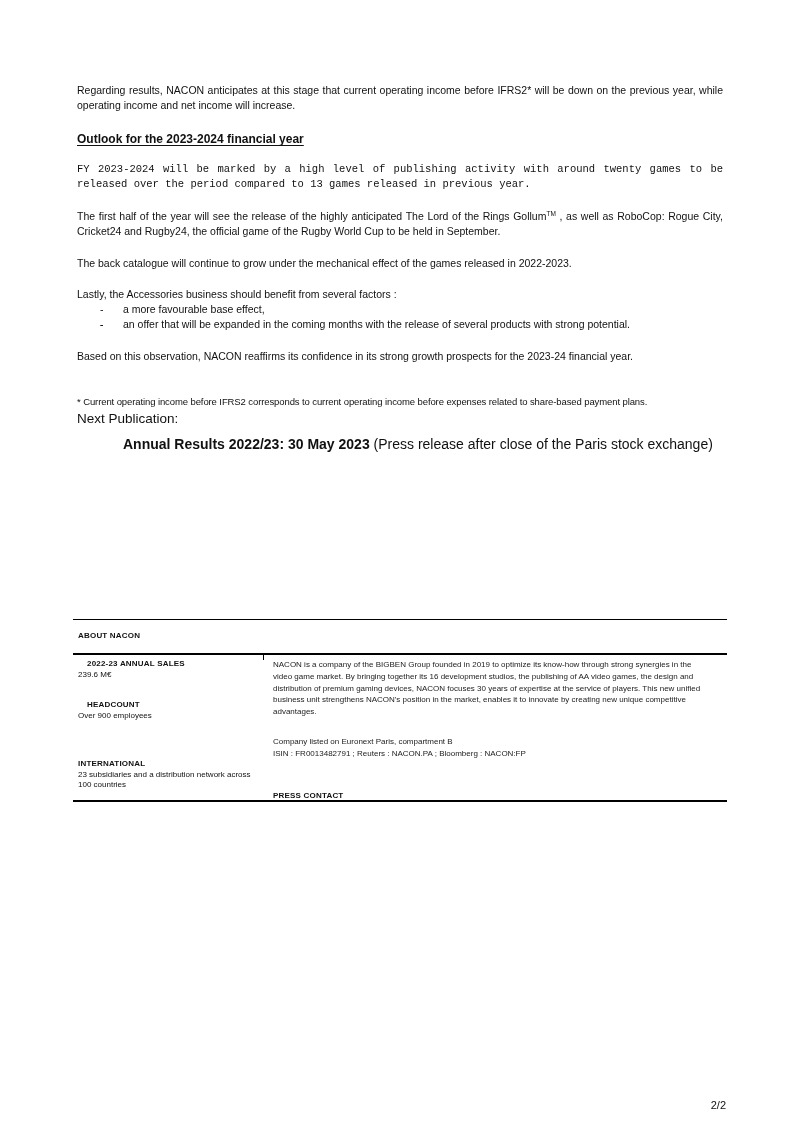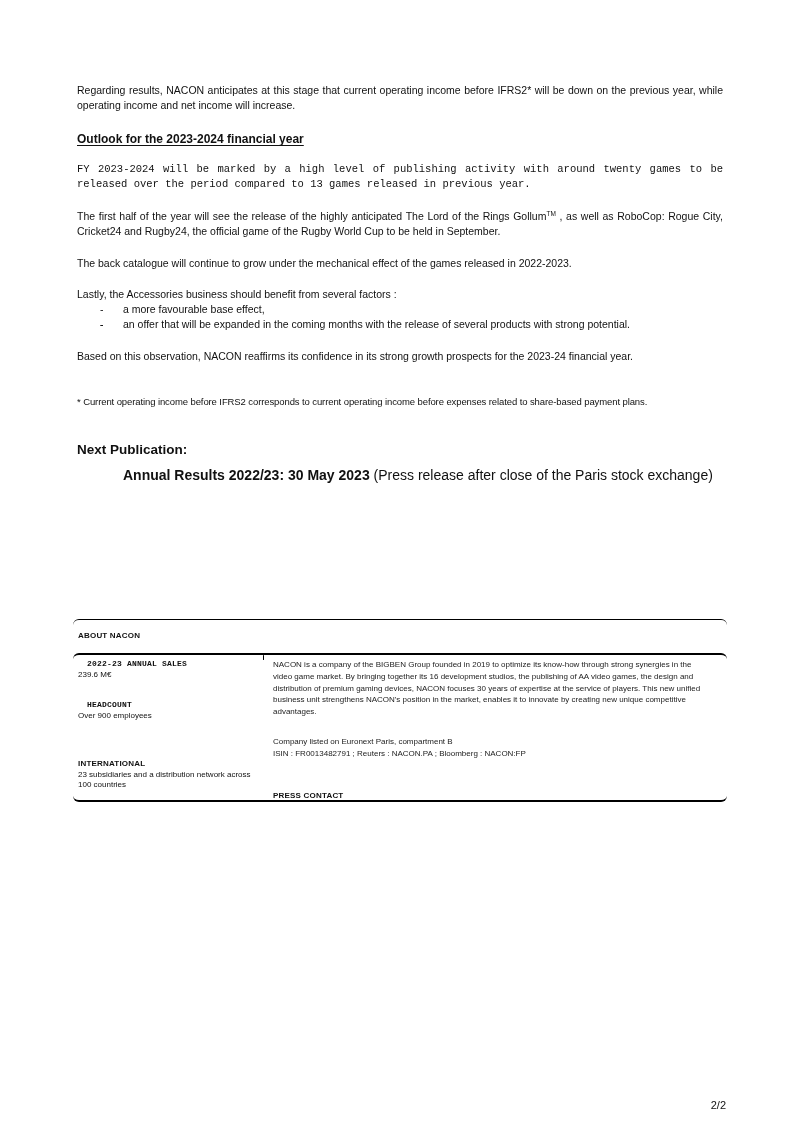--- a/index.html
+++ b/index.html
@@ -1,15 +1,15 @@
 <!DOCTYPE html>
 <html><head>
 <meta charset="utf-8">
 <style>
-  * { margin:0; padding:0; box-sizing:border-box;border-radius:6px; }
+  * { margin:0; padding:0; box-sizing:border-box; }
   html,body { background:#ffffff; }
   body { font-family:"Liberation Sans","DejaVu Sans",sans-serif; color:#111111; }
   .page {
     position:relative; width:799px; height:1132px; background:#ffffff;
     overflow:hidden; margin:0 auto;
   }
   .content { position:absolute; left:77px; top:0; width:646px; }
   .para {
     font-size:10.5px; line-height:15px; text-align:justify; text-align-last:left;
     color:#111111;
@@ -28,41 +28,41 @@
   .bullets li {
     position:relative; padding-left:46px; font-size:10.5px; line-height:15px;
     text-align:justify; text-align-last:left;
   }
   .bullets li .marker { position:absolute; left:23px; top:0; }
   .p-based { margin-top:17px; }
   .footnote {
     margin-top:31px; font-size:9.5px; line-height:14px; letter-spacing:-0.1px;
     text-align:justify; text-align-last:left;
   }
-  .h-nextpub { margin-top:31px; font-size:13.5px; font-weight:bold; line-height:19px; }
+  .h-nextpub { font-size:13.5px; font-weight:normal; line-height:19px; }
   .p-annual { margin-top:9px; margin-left:46px; font-size:14px; line-height:15px; text-align:left; }
   .p-annual .bold { font-weight:bold; }
 
   .about {
     position:absolute; left:73px; top:619px; width:654px;
     border-top:1.5px solid #000;
   }
   .about-title {
     height:33px; padding:11px 0 0 5px;
     font-size:8px; font-weight:bold; letter-spacing:0.2px;
   }
   .about-body {
     position:relative; display:flex;
     border-top:2px solid #000; border-bottom:2px solid #000;
     height:149px; overflow:hidden;
   }
   .col-divider-tick { position:absolute; left:190px; top:0; width:1px; height:5px; background:#000; }
   .about-left { width:190px; padding:4px 6px 0 5px; font-size:8px; line-height:10.5px; }
   .about-left .lbl { font-weight:bold; letter-spacing:0.2px; }
-  .lbl-indent { padding-left:9px;font-family:Liberation Mono, monospace; }
+  .lbl-indent { padding-left:9px; }
   .about-left .val { }
   .gap-a { margin-top:20px; }
   .gap-b { margin-top:38px; }
   .about-right { flex:1; padding:4px 16px 0 10px; font-size:8px; line-height:11.8px; color:#222; }
   .about-right .blk-listing { margin-top:18px; }
   .about-right .blk-press { margin-top:30px; }
   .about-right .lbl { font-weight:bold; letter-spacing:0.2px; color:#111; }
   a.link { color:#0000ee; text-decoration:underline; }
   .site-link { font-weight:bold; display:inline-block; margin-top:12px; }
   .footer-page {

